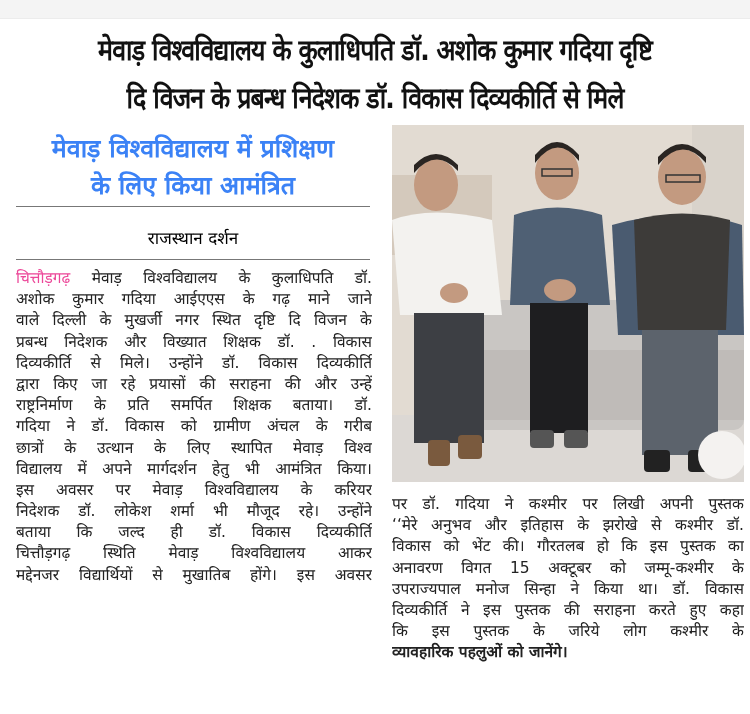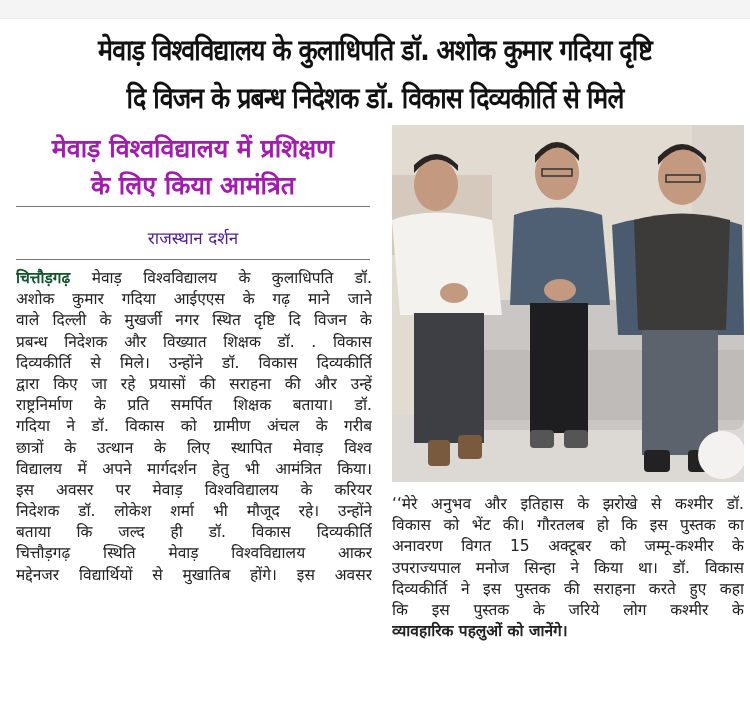--- a/index.html
+++ b/index.html
@@ -16,42 +16,42 @@
     position: absolute; left: 0; top: 26px; width: 750px;
     text-align: center; font-family: "DejaVu Sans", sans-serif;
     font-weight: bold; font-size: 29px; line-height: 48px;
     letter-spacing: -1px; color: #111;
     transform: scaleX(0.86); transform-origin: center top;
   }
   .headline .line { display: block; white-space: nowrap; }
   .subhead {
     position: absolute; left: 14px; top: 130px; width: 358px;
     text-align: center; font-weight: bold; font-size: 25px; line-height: 37px;
-    color: #a21caf; font-family: "DejaVu Sans", sans-serif;
+    color: #3b82f6; font-family: "DejaVu Sans", sans-serif;
   }
   .subhead .line { display: block; white-space: nowrap; }
   .rule {
     position: absolute; left: 16px; width: 354px; height: 1px; background: #777;
   }
   .byline {
     position: absolute; left: 16px; top: 226px; width: 354px;
-    text-align: center; font-size: 17px; line-height: 24px; color: #4c1d95;
+    text-align: center; font-size: 17px; line-height: 24px; color: #000000;
   }
   .col {
     position: absolute; font-size: 15.5px; line-height: 21.2px;
     text-align: justify; color: #222;
   }
   .col .ln {
     display: block; white-space: nowrap; text-align: justify;
     text-align-last: justify; height: 21.2px; overflow: hidden;
   }
   .col .ln.last { text-align-last: left; font-weight: bold; }
   .col-left { left: 16px; top: 268px; width: 356px; }
   .col-right { left: 392px; top: 494px; width: 352px; }
-  .dateline { font-weight: bold; color: #14532d; }
+  .dateline { font-weight: normal; color: #ec4899; }
   .photo {
     position: absolute; left: 392px; top: 125px; width: 352px; height: 357px;
     overflow: hidden; background: #e6e0d8;
   }
   .photo svg { display: block; }
 </style>
 </head>
 <body>
 
 <div class="topstrip"></div>
@@ -120,20 +120,21 @@
     <path d="M220 100 Q290 80 350 100 L352 210 L226 210 Z" fill="#4a5b70"></path>
     <path d="M242 95 Q290 82 338 95 L334 205 L246 205 Z" fill="#3d3b39"></path>
     <rect x="250" y="205" width="76" height="125" fill="#5c636c"></rect>
     <rect x="252" y="325" width="26" height="22" rx="4" fill="#222"></rect>
     <rect x="296" y="325" width="26" height="22" rx="4" fill="#222"></rect>
     <circle cx="330" cy="330" r="24" fill="#f4f2f0"></circle>
   </svg>
 </div>
 
 <div class="col col-right">
+  <span class="ln">पर डॉ. गदिया ने कश्मीर पर लिखी अपनी पुस्तक</span>
   <span class="ln">‘‘मेरे अनुभव और इतिहास के झरोखे से कश्मीर डॉ.</span>
   <span class="ln">विकास को भेंट की। गौरतलब हो कि इस पुस्तक का</span>
   <span class="ln">अनावरण विगत 15 अक्टूबर को जम्मू-कश्मीर के</span>
   <span class="ln">उपराज्यपाल मनोज सिन्हा ने किया था। डॉ.  विकास</span>
   <span class="ln">दिव्यकीर्ति ने इस पुस्तक की सराहना करते हुए कहा</span>
   <span class="ln">कि इस पुस्तक के जरिये लोग कश्मीर के</span>
   <span class="ln last">व्यावहारिक पहलुओं को जानेंगे।</span>
 </div>
 
 </body></html>

